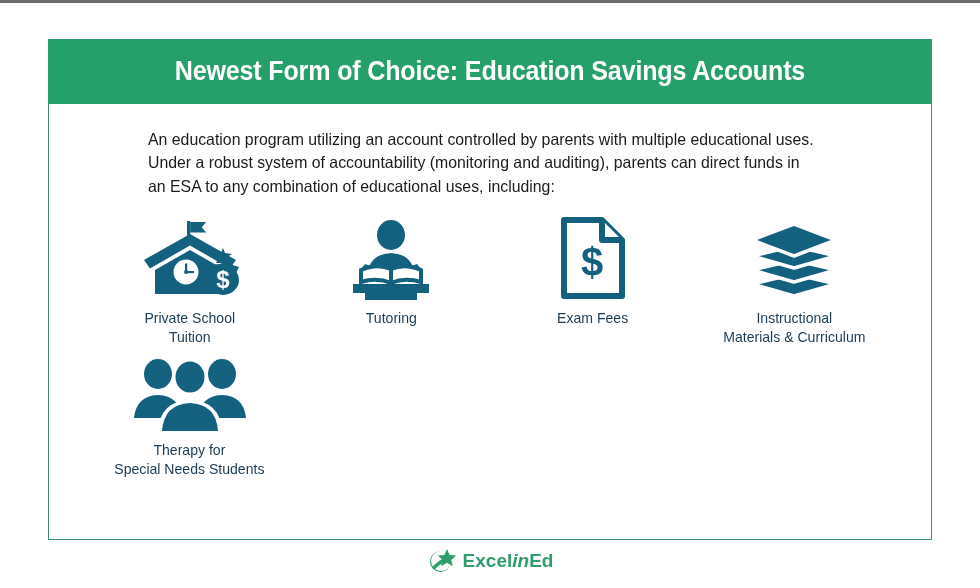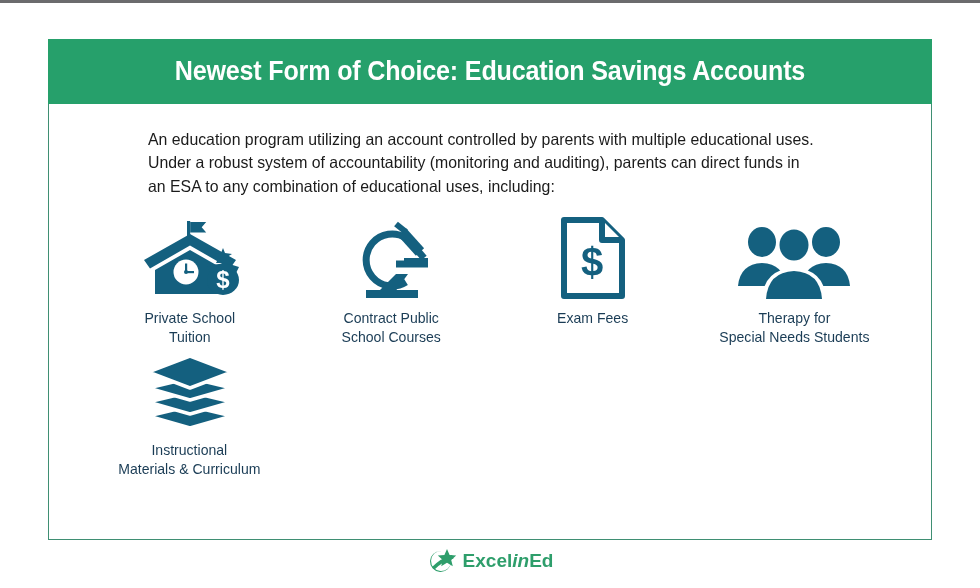--- a/index.html
+++ b/index.html
@@ -170,63 +170,78 @@
               <ellipse cx="86" cy="60" rx="16" ry="15"></ellipse>
               <path d="M70 47 q16 -7 32 0 l-3 6 q-13 -5 -26 0 z"></path>
               <text x="86" y="68" font-family="Liberation Sans, sans-serif" font-size="24" font-weight="bold" fill="#ffffff" text-anchor="middle">$</text>
             </g>
           </svg>
         </div>
         <div class="cell-label">Private School
 Tuition</div>
       </div>
 
-
-
-      <div class="cell">
-        <div class="cell-icon">
-          <svg width="86" height="82" viewBox="0 0 86 82">
-            <g fill="none" stroke="#14607f" stroke-width="7">
-
-              <line x1="48" y1="6" x2="58" y2="14" stroke-width="6"></line>
-
-              <line x1="54" y1="14" x2="72" y2="34" stroke-width="11"></line>
-
-              <line x1="70" y1="33" x2="76" y2="40" stroke-width="7"></line>
-
-              <path d="M58 20 A26 26 0 1 0 58 64"></path>
-
-              <line x1="48" y1="46" x2="80" y2="46"></line>
-            </g>
+      <div class="cell">
+        <div class="cell-icon">
+          <svg width="100" height="80" viewBox="0 0 100 80">
             <g fill="#14607f">
 
-              <rect x="56" y="40" width="24" height="9"></rect>
-
-              <path d="M26 78 L48 56 L60 56 L44 78 Z"></path>
-              <rect x="18" y="72" width="52" height="8"></rect>
-            </g>
-          </svg>
-        </div>
-        <div class="cell-label">Contract Public
-School Courses</div>
-      </div>
+              <ellipse cx="50" cy="15" rx="14" ry="15"></ellipse>
+
+              <path d="M26 56 q2 -22 24 -23 q22 1 24 23 z"></path>
+
+              <path d="M24 44 q-6 6 -4 16 h12 v-13 z"></path>
+              <path d="M76 44 q6 6 4 16 h-12 v-13 z"></path>
+
+              <path d="M20 50 q16 -7 30 -1 v14 q-14 -6 -30 -1 z" fill="#ffffff" stroke="#14607f" stroke-width="4"></path>
+              <path d="M80 50 q-16 -7 -30 -1 v14 q14 -6 30 -1 z" fill="#ffffff" stroke="#14607f" stroke-width="4"></path>
+
+              <rect x="12" y="64" width="76" height="9"></rect>
+
+              <rect x="24" y="73" width="52" height="7"></rect>
+            </g>
+          </svg>
+        </div>
+        <div class="cell-label">Tutoring</div>
+      </div>
+
+
 
       <div class="cell">
         <div class="cell-icon">
           <svg width="74" height="84" viewBox="0 0 74 84">
             <g>
 
               <path d="M8 4 h38 l20 20 v56 h-58 z" fill="#ffffff" stroke="#14607f" stroke-width="6" stroke-linejoin="round"></path>
               <path d="M46 4 v20 h20" fill="#ffffff" stroke="#14607f" stroke-width="6" stroke-linejoin="round"></path>
 
               <text x="36" y="60" font-family="Liberation Sans, sans-serif" font-size="40" font-weight="bold" fill="#14607f" text-anchor="middle">$</text>
             </g>
           </svg>
         </div>
         <div class="cell-label">Exam Fees</div>
+      </div>
+
+      <div class="cell">
+        <div class="cell-icon">
+          <svg width="96" height="82" viewBox="0 0 96 82">
+            <g fill="#14607f" stroke="#ffffff" stroke-width="3.5" stroke-linejoin="round">
+
+              <path d="M48 56 L90 66 L48 78 L6 66 Z"></path>
+
+              <path d="M48 42 L90 52 L48 64 L6 52 Z"></path>
+
+              <path d="M48 28 L90 38 L48 50 L6 38 Z"></path>
+
+              <path d="M48 6 L90 22 L48 38 L6 22 Z"></path>
+            </g>
+          </svg>
+        </div>
+        <div class="cell-label">Instructional
+Materials &amp; Curriculum</div>
       </div>
 
       <div class="cell">
         <div class="cell-icon">
           <svg width="116" height="80" viewBox="0 0 116 80">
             <g fill="#14607f">
 
               <ellipse cx="26" cy="22" rx="14" ry="15"></ellipse>
               <path d="M2 66 q2 -22 24 -23 q22 1 24 23 z"></path>
 
@@ -235,39 +250,20 @@
 
               <ellipse cx="58" cy="24" rx="18" ry="19" fill="#ffffff"></ellipse>
               <ellipse cx="58" cy="25" rx="14.5" ry="15.5"></ellipse>
               <path d="M26 79 q2 -30 32 -31 q30 1 32 31 z" fill="#ffffff"></path>
               <path d="M30 79 q2 -27 28 -28 q26 1 28 28 z"></path>
             </g>
           </svg>
         </div>
         <div class="cell-label">Therapy for
 Special Needs Students</div>
-      </div>
-
-      <div class="cell">
-        <div class="cell-icon">
-          <svg width="96" height="82" viewBox="0 0 96 82">
-            <g fill="#14607f" stroke="#ffffff" stroke-width="3.5" stroke-linejoin="round">
-
-              <path d="M48 56 L90 66 L48 78 L6 66 Z"></path>
-
-              <path d="M48 42 L90 52 L48 64 L6 52 Z"></path>
-
-              <path d="M48 28 L90 38 L48 50 L6 38 Z"></path>
-
-              <path d="M48 6 L90 22 L48 38 L6 22 Z"></path>
-            </g>
-          </svg>
-        </div>
-        <div class="cell-label">Instructional
-Materials &amp; Curriculum</div>
       </div>
 
 
     </div>
   </div>
 
   <div class="footer">
     <svg class="logo-mark" width="30" height="26" viewBox="0 0 30 26">
       <g fill="#2e9e6b">
 

